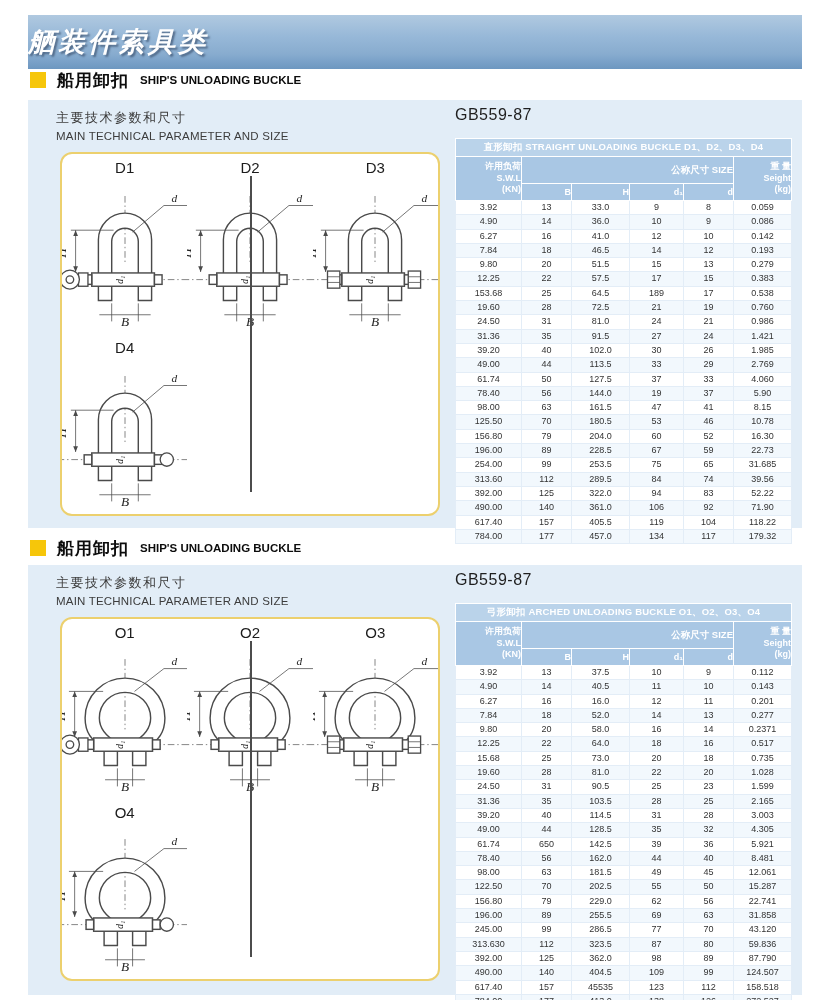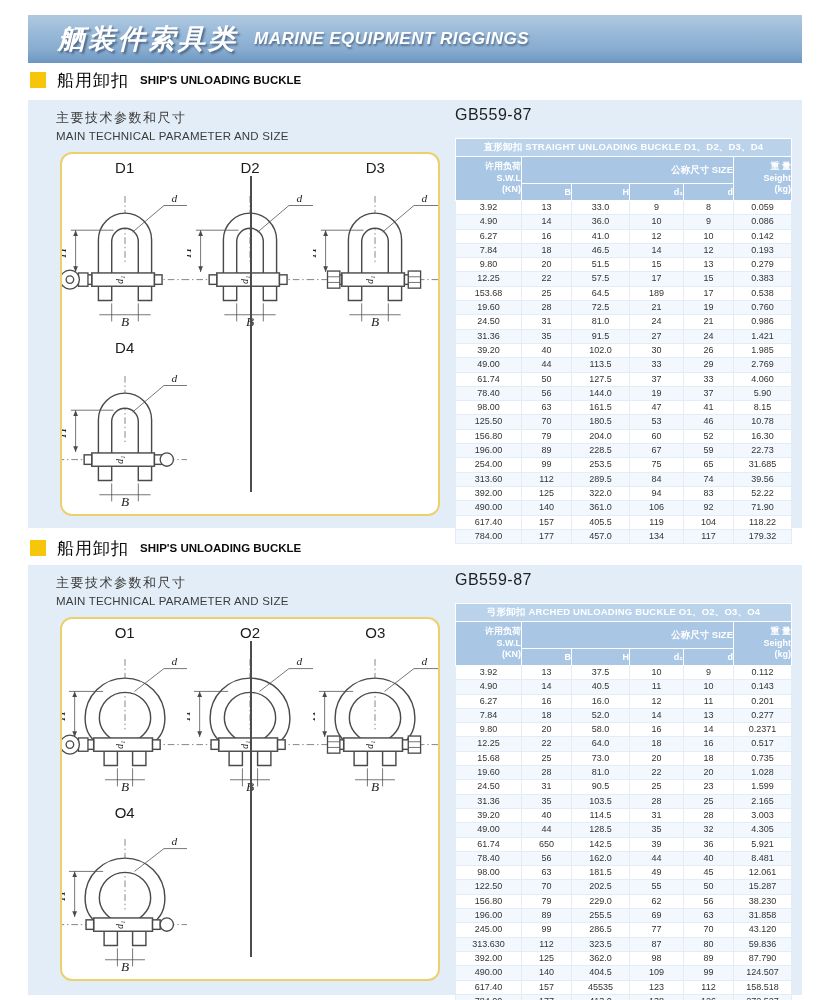--- a/index.html
+++ b/index.html
@@ -1,31 +1,31 @@
 <!DOCTYPE html>
 <html><head>
 <meta charset="utf-8">
 <style>
   html,body{margin:0;padding:0;background:#fff;}
   .page{position:relative;width:830px;height:1000px;background:#ffffff;overflow:hidden;
         font-family:"Liberation Sans",sans-serif;}
 
   
-  .banner{position:absolute;left:28px;top:15px;width:774px;height:48px;
+  .banner{position:absolute;left:28px;top:15px;width:774px;height:54px;
           background:linear-gradient(180deg,#b0c9e0 0%,#97b8d8 40%,#88accf 72%,#7ba2c9 85%,#6d97c0 100%);
-          display:flex;align-items:center;padding-left:30px;box-sizing:border-box;gap:16px;}
+          display:flex;align-items:center;box-sizing:border-box;gap:16px;}
   .banner-zh{font-size:27px;font-weight:bold;font-style:italic;color:#fff;letter-spacing:3px;
              text-shadow:2px 2px 2px rgba(50,70,100,.65);white-space:nowrap;}
   .banner-en{font-size:17px;font-weight:bold;font-style:italic;color:#fff;letter-spacing:.5px;
              text-shadow:1px 2px 2px rgba(50,70,100,.6);white-space:nowrap;}
 
   
   .section-head{position:absolute;left:30px;display:flex;align-items:center;gap:11px;height:22px;}
   .bullet{width:16px;height:16px;background:#f6c60a;flex:0 0 auto;}
-  .head-zh{font-size:17px;font-weight:normal;color:#0c0c0c;letter-spacing:1px;white-space:nowrap;}
+  .head-zh{font-size:17px;font-weight:bold;color:#0c0c0c;letter-spacing:1px;white-space:nowrap;}
   .head-en{font-size:11.5px;font-weight:bold;color:#0c0c0c;white-space:nowrap;}
 
   
   .panel{position:absolute;left:28px;width:774px;background:#e2edf7;}
   #panel1{top:100px;height:428px;}
   #panel2{top:565px;height:430px;}
 
   .param{position:absolute;left:28px;top:9px;color:#3c3c3c;}
   .param-zh{font-size:13px;letter-spacing:1.5px;}
   .param-en{font-size:11.5px;margin-top:3px;letter-spacing:.2px;}
@@ -102,21 +102,20 @@
     <g id="pin-knob-right" stroke="#4a4a4a" fill="#fff" stroke-width="1.4">
       <circle cx="129" cy="108" r="7"></circle>
     </g>
   </defs>
 </svg>
 
 <div class="page">
 
   <header class="banner">
     <span class="banner-zh">舾装件索具类</span>
-    <span class="banner-en">MARINE EQUIPMENT RIGGINGS</span>
   </header>
 
   <div class="section-head" style="top:69px">
     <span class="bullet"></span>
     <span class="head-zh">船用卸扣</span>
     <span class="head-en">SHIP'S UNLOADING BUCKLE</span>
   </div>
 
   <section class="panel" id="panel1">
     <div class="param">
@@ -627,21 +626,21 @@
             <td>55</td>
             <td>50</td>
             <td>15.287</td>
           </tr>
           <tr>
             <td>156.80</td>
             <td>79</td>
             <td>229.0</td>
             <td>62</td>
             <td>56</td>
-            <td>38.230</td>
+            <td>22.741</td>
           </tr>
           <tr>
             <td>196.00</td>
             <td>89</td>
             <td>255.5</td>
             <td>69</td>
             <td>63</td>
             <td>31.858</td>
           </tr>
           <tr>

